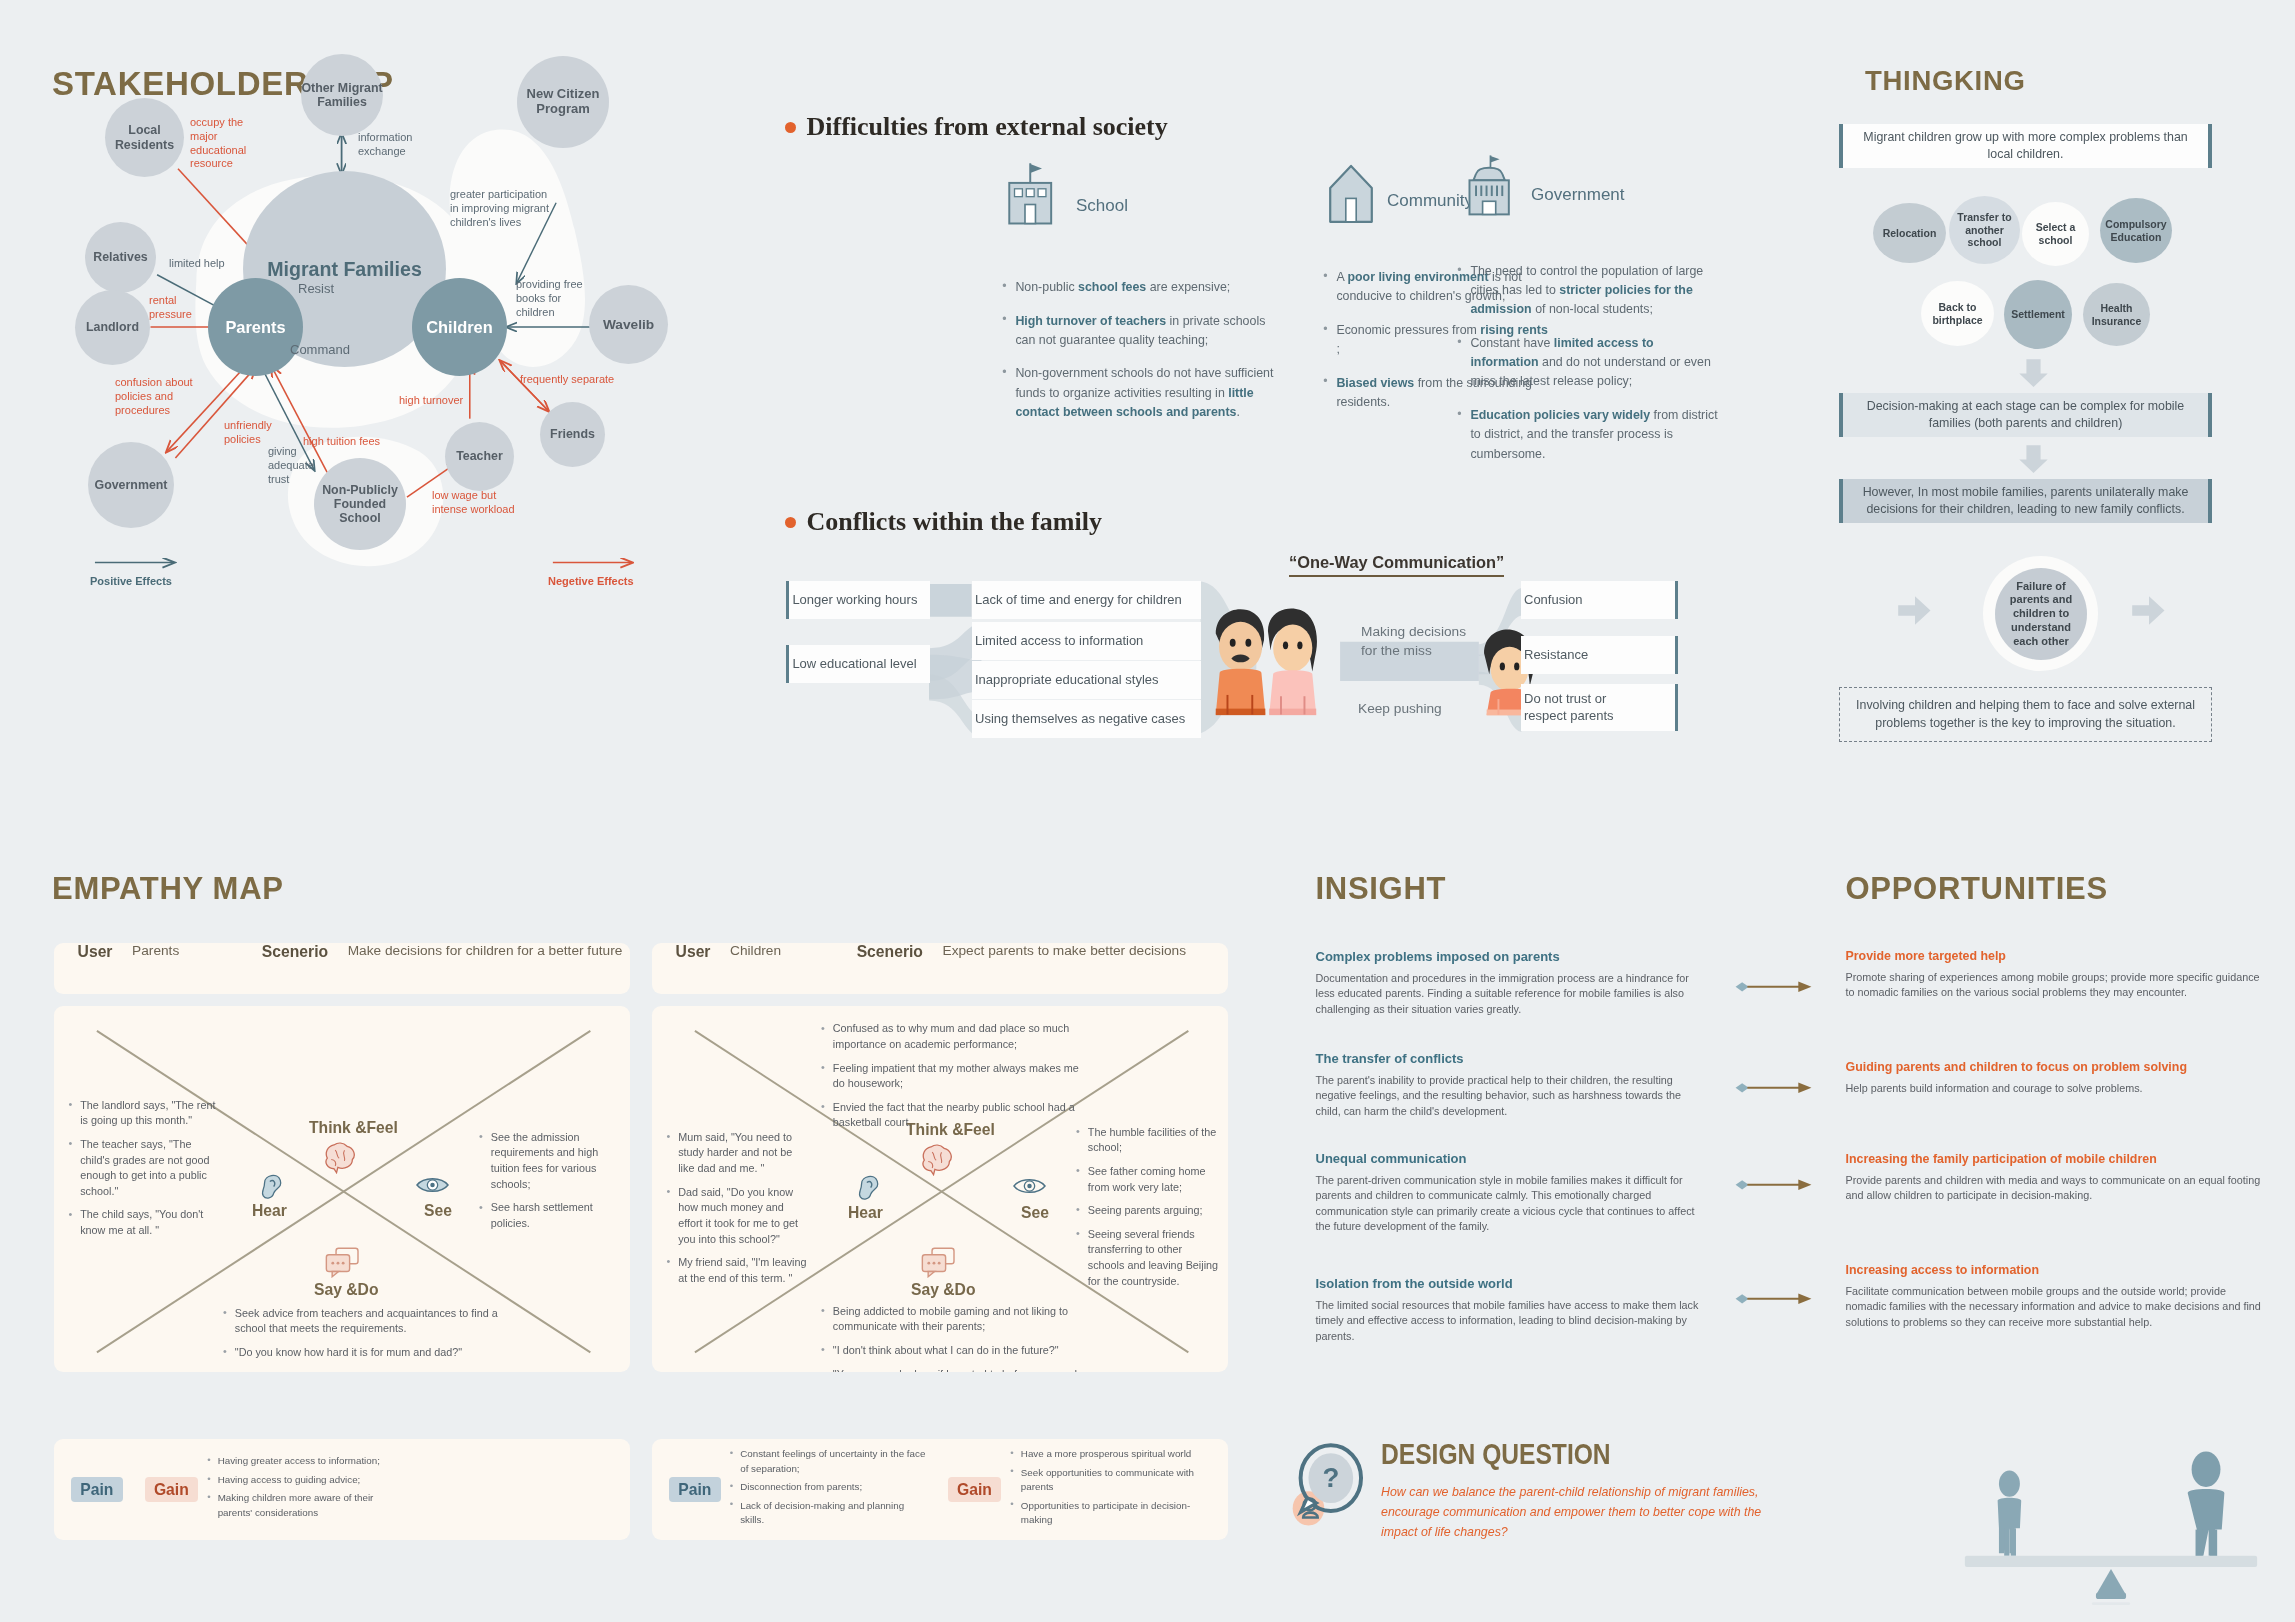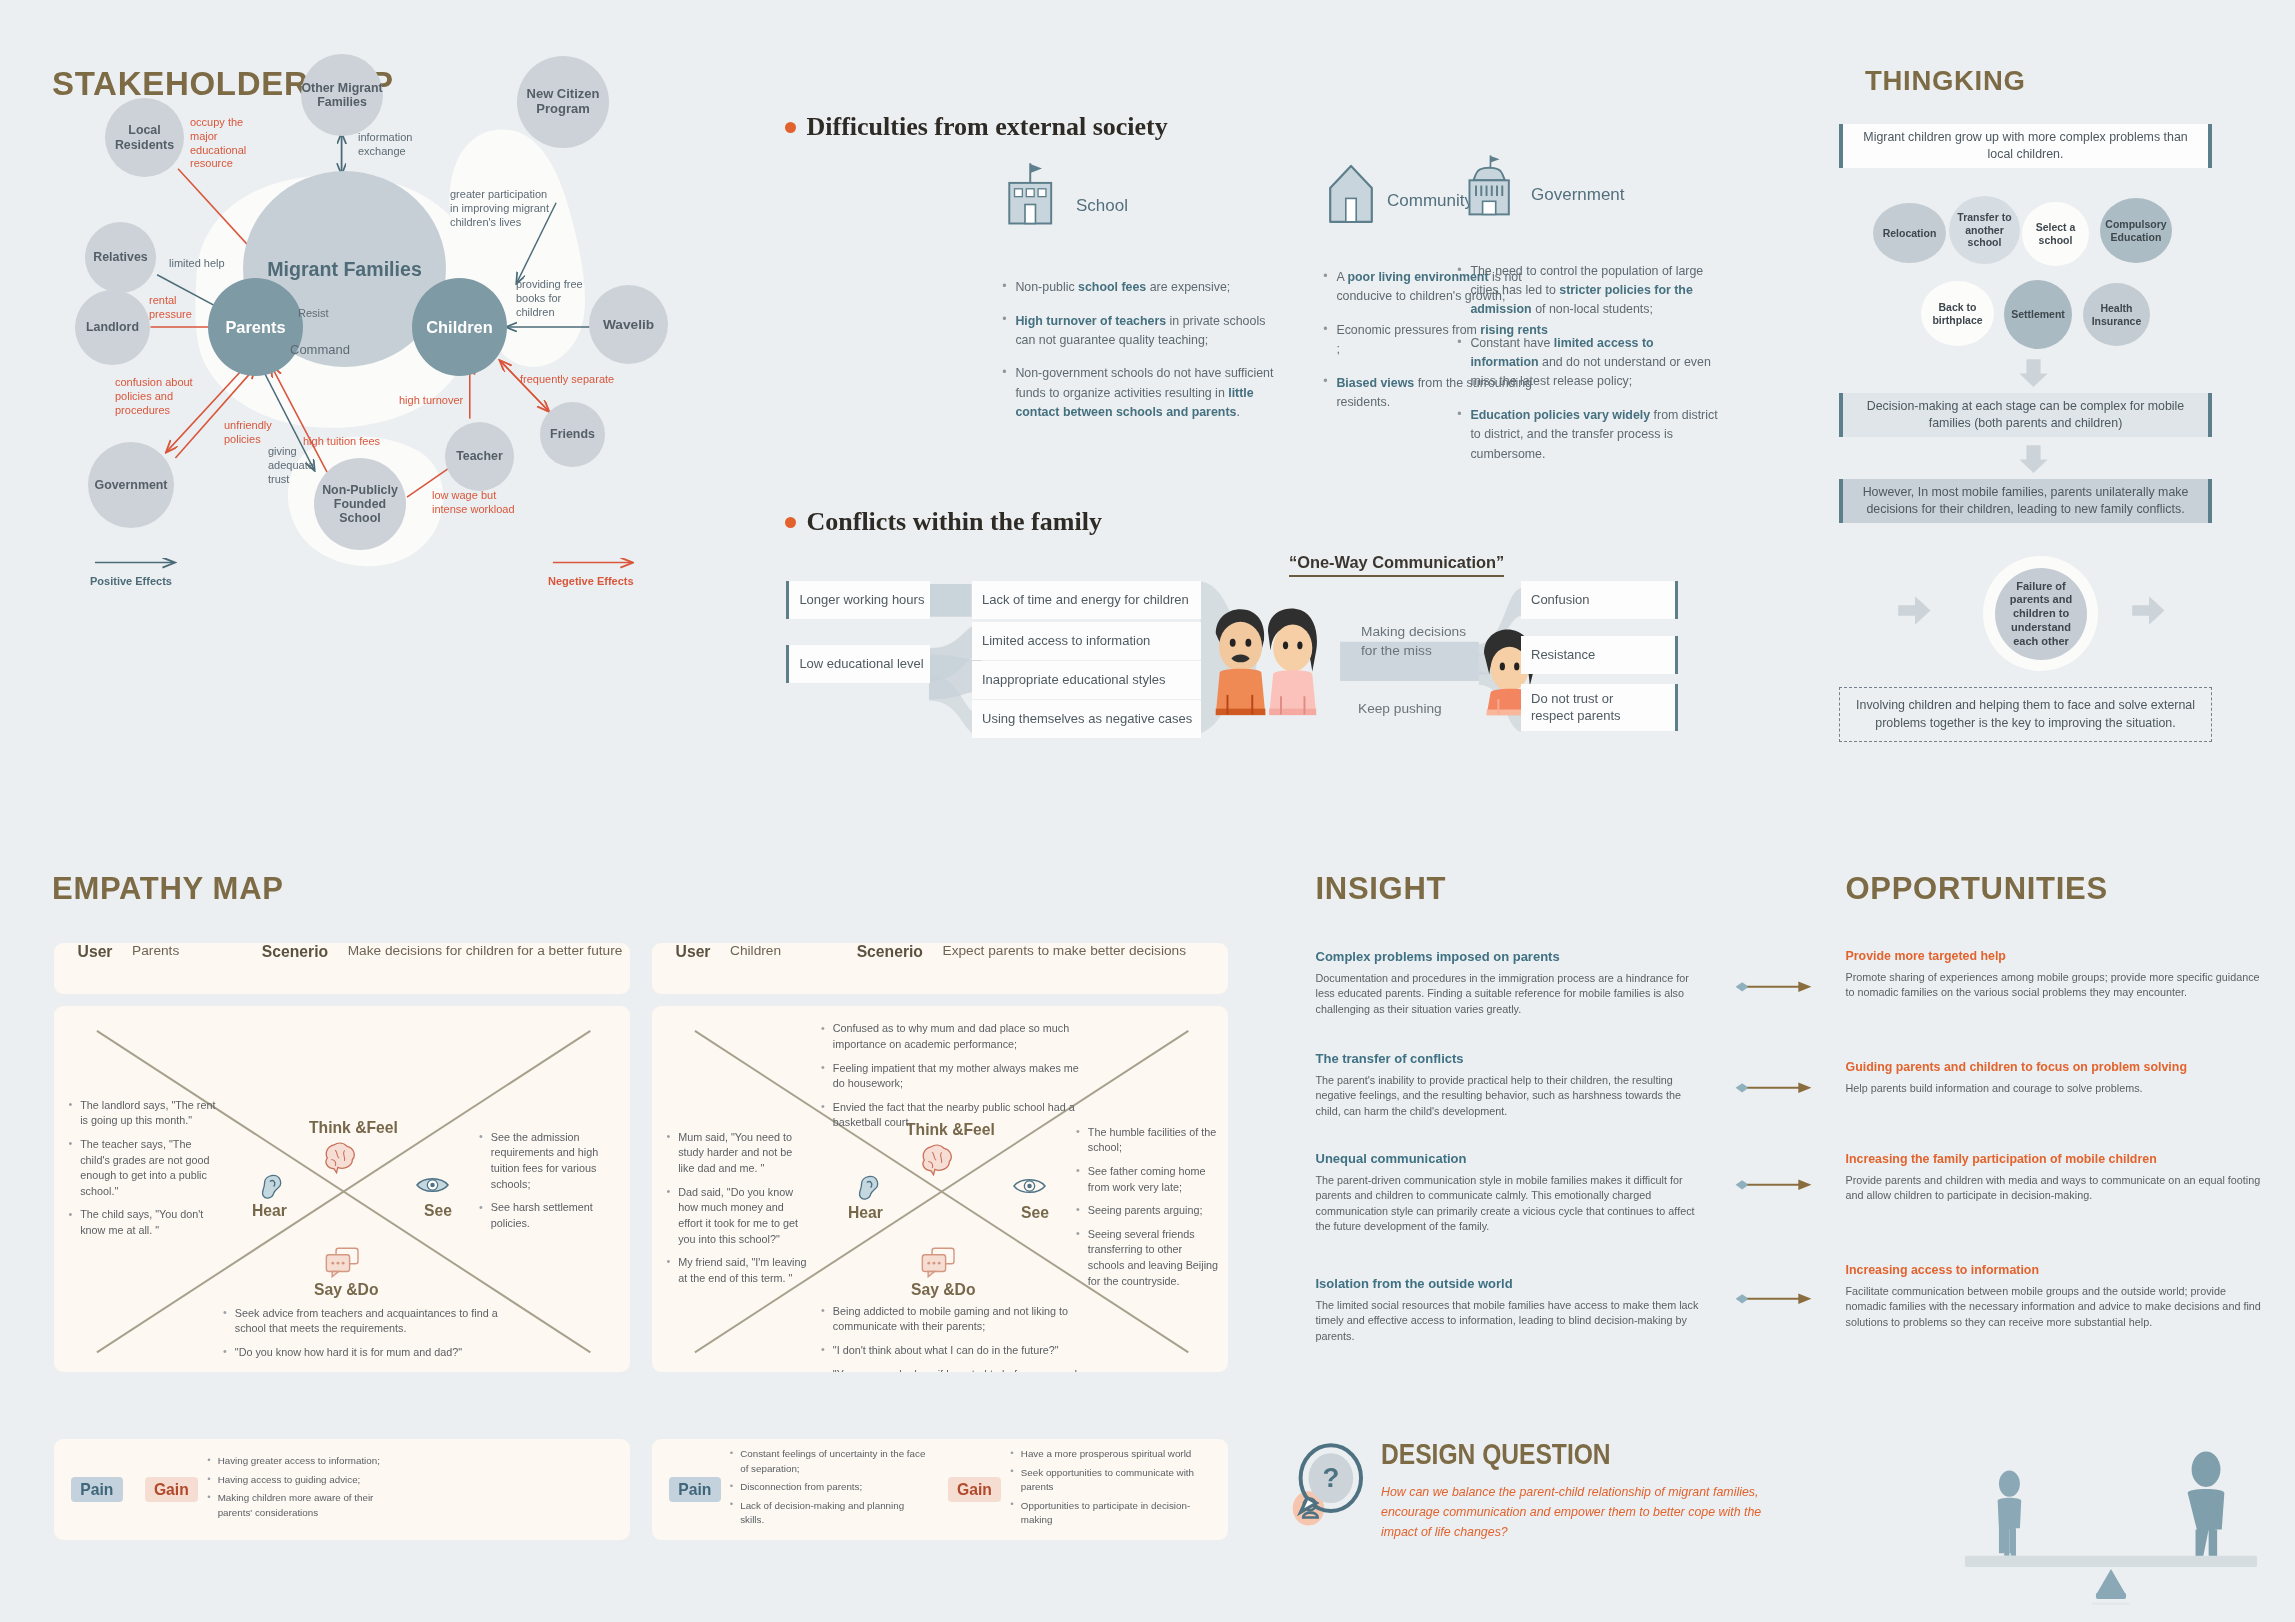--- a/index.html
+++ b/index.html
@@ -41,21 +41,21 @@
     font-size:26px; color:#2e2a25;
   }
   .icon-lab{ font-size:17px; color:#53707e; }
   .bullets{ font-size:12.4px; line-height:1.55; color:#5f6a72; }
   .bullets li{ list-style:none; margin-bottom:14.4px; position:relative; padding-left:14.4px;}
   .bullets li:before{ content:"•"; position:absolute; left:1.3px; top:-1.3px; color:#8d979e; }
   .bullets b{ color:#44707f; font-weight:bold; }
 
   .flowbox{
     position:absolute; background:#fdfdfd; border-left:3.9px solid #5d7f8c;
-    display:flex; align-items:center; padding-left:10px;
+    display:flex; align-items:center; padding-left:3px;
     font-size:13px; color:#4f5a61; line-height:1.3;
   }
   .flowbox.plain{ border-left:none; background:#fdfdfd; }
   .flowlabel{ position:absolute; font-size:13.7px; color:#6a747b; line-height:1.4; }
   .oneway{
     position:absolute; font-size:16.4px; font-weight:bold; color:#3c3630;
     border-bottom:2px solid #6b5a3e; padding-bottom:2.6px;
   }
 
   
@@ -248,21 +248,21 @@
 educational
 resource</span></div>
   <div class="edgelabel" style="left:358px;top:131px;white-space:pre-line;"><span>information
 exchange</span></div>
   <div class="edgelabel" style="left:450px;top:188px;white-space:pre-line;"><span>greater participation
 in improving migrant
 children's lives</span></div>
   <div class="edgelabel" style="left:169px;top:257px;"><span>limited help</span></div>
   <div class="edgelabel neg" style="left:149px;top:294px;white-space:pre-line;"><span>rental
 pressure</span></div>
-  <div class="edgelabel" style="left:298px;top:307px;font-size:11px;"><span>Resist</span></div>
+  <div class="edgelabel" style="left:298px;top:281px;font-size:13px;"><span>Resist</span></div>
   <div class="edgelabel" style="left:290px;top:342px;font-size:13px;"><span>Command</span></div>
   <div class="edgelabel" style="left:516px;top:278px;white-space:pre-line;"><span>providing free
 books for
 children</span></div>
   <div class="edgelabel neg" style="left:520px;top:373px;"><span>frequently separate</span></div>
   <div class="edgelabel neg" style="left:115px;top:376px;white-space:pre-line;"><span>confusion about
 policies and
 procedures</span></div>
   <div class="edgelabel neg" style="left:224px;top:419px;white-space:pre-line;"><span>unfriendly
 policies</span></div>

